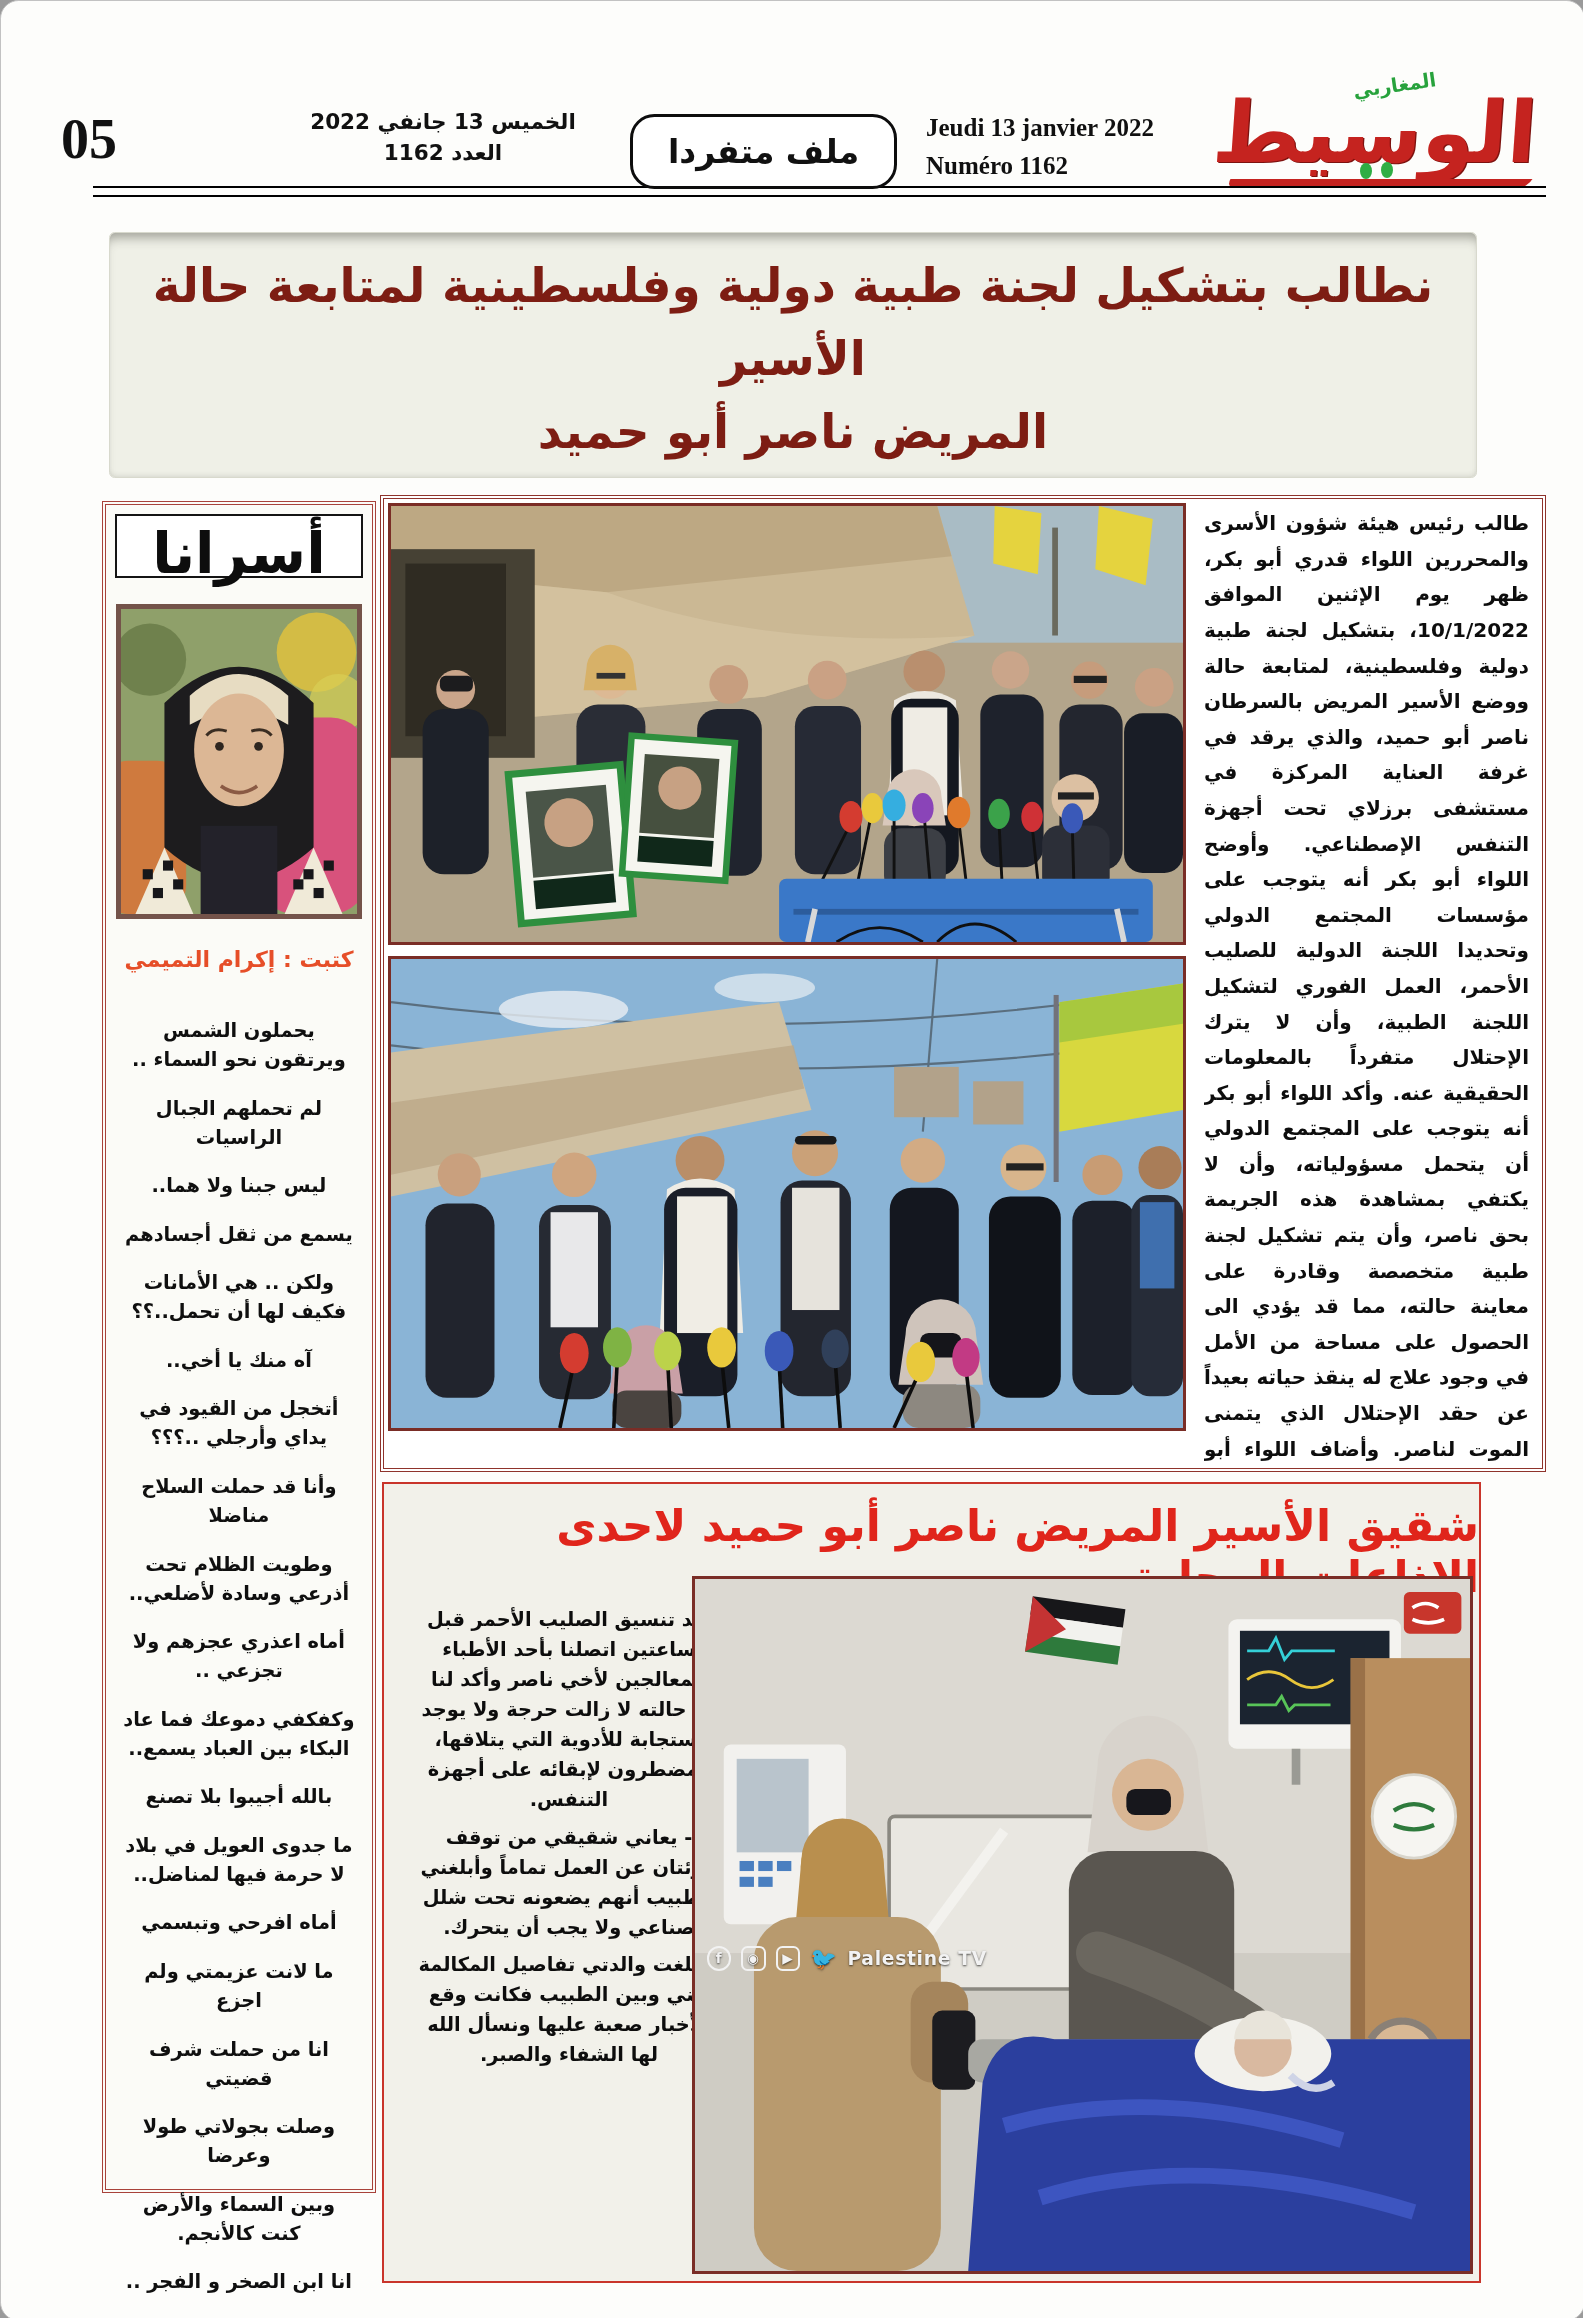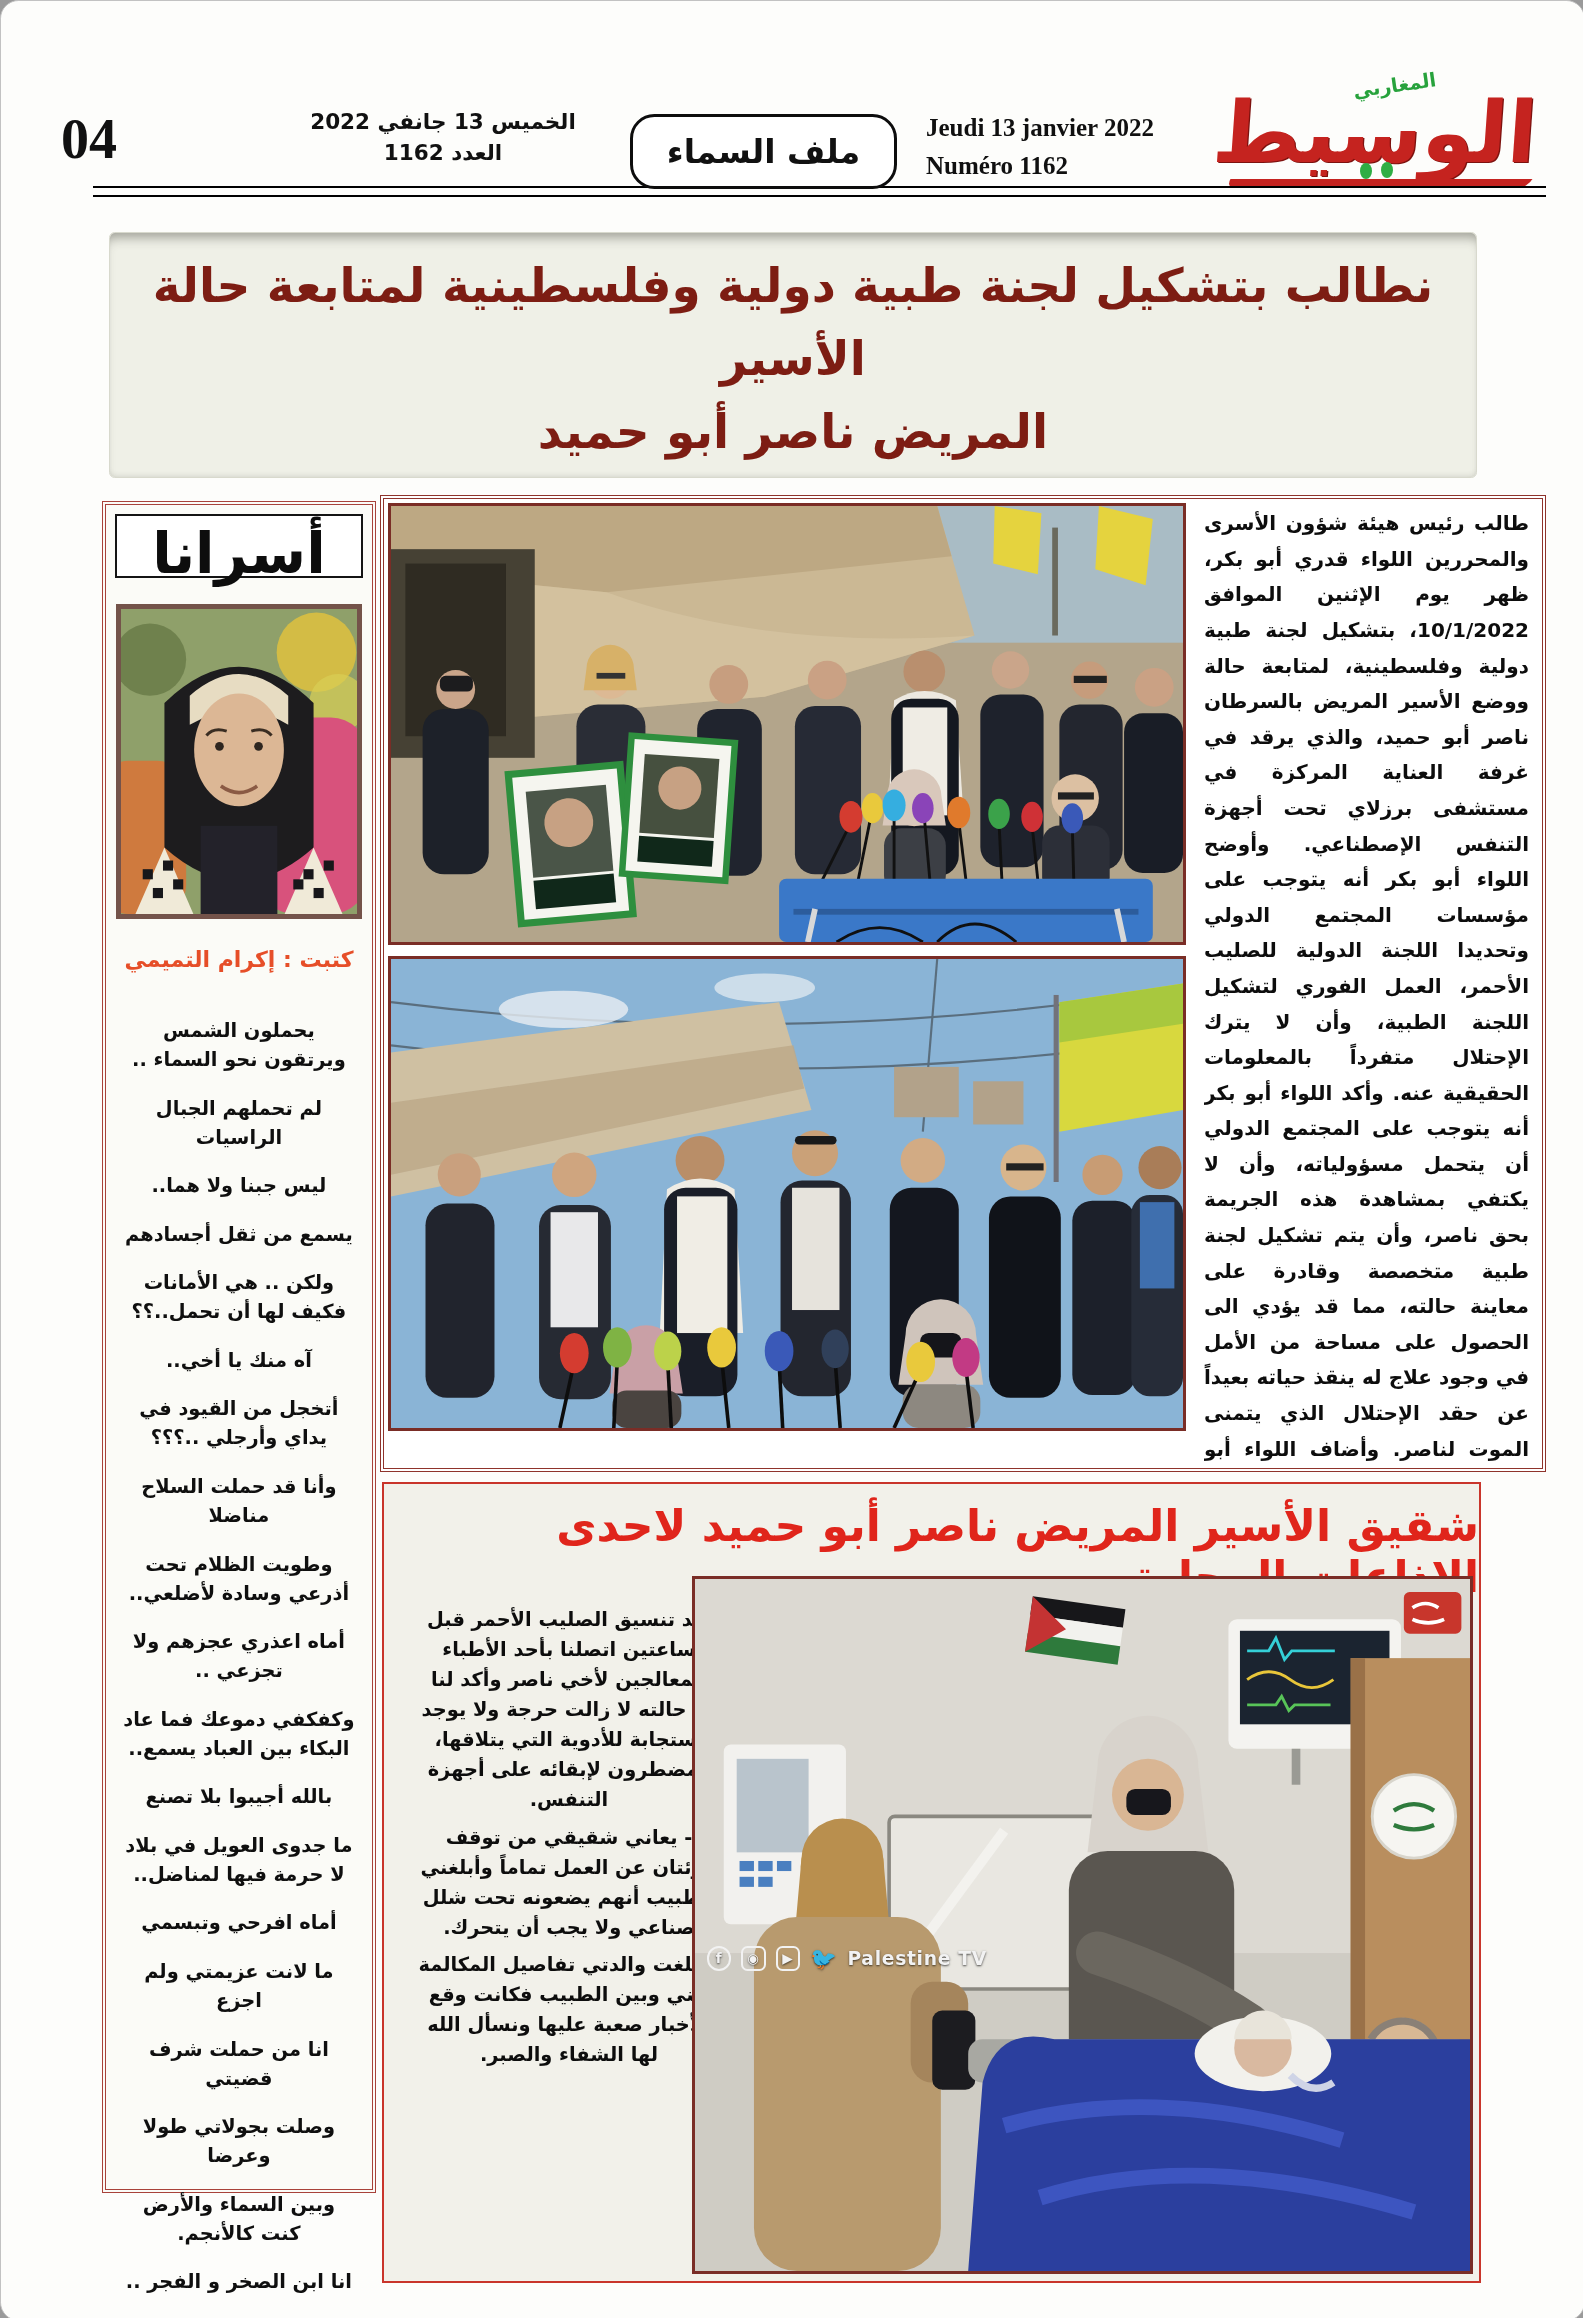--- a/index.html
+++ b/index.html
@@ -46,29 +46,29 @@
          align-items:center;justify-content:center;font-size:13.6px;color:#f2f2f2;box-sizing:border-box;}
   .wm-ic.sq{border-radius:6.5px;}
 </style>
 </head>
 <body>
 
 <div class="page">
 
   <div class="abs rule2" style="left:92px;top:185px;width:1453px;"></div>
 
-  <div class="abs pagenum" style="left:60px;top:106px;">04</div>
+  <div class="abs pagenum" style="left:60px;top:106px;">05</div>
 
   <div class="abs date-ar rtl" style="left:309px;top:105px;width:266px;">
     <div>الخميس 13 جانفي 2022</div>
     <div>العدد 1162</div>
   </div>
 
   <div class="abs section-box rtl" style="left:629px;top:113px;width:267px;height:75px;">
-    <span>ملف السماء</span>
+    <span>ملف متفردا</span>
   </div>
 
   <div class="abs date-fr" style="left:925px;top:108px;width:309px;">
     <div>Jeudi 13  janvier 2022</div>
     <div>Numéro 1162</div>
   </div>
 
   <div class="abs" style="left:1206px;top:69px;width:337px;height:122px;">
     <div class="abs logo-top" style="right:108px;top:4.3px;">المغاربي</div>
     <div class="abs logo-main rtl" style="right:7.2px;top:20px;">الوسيط</div>

